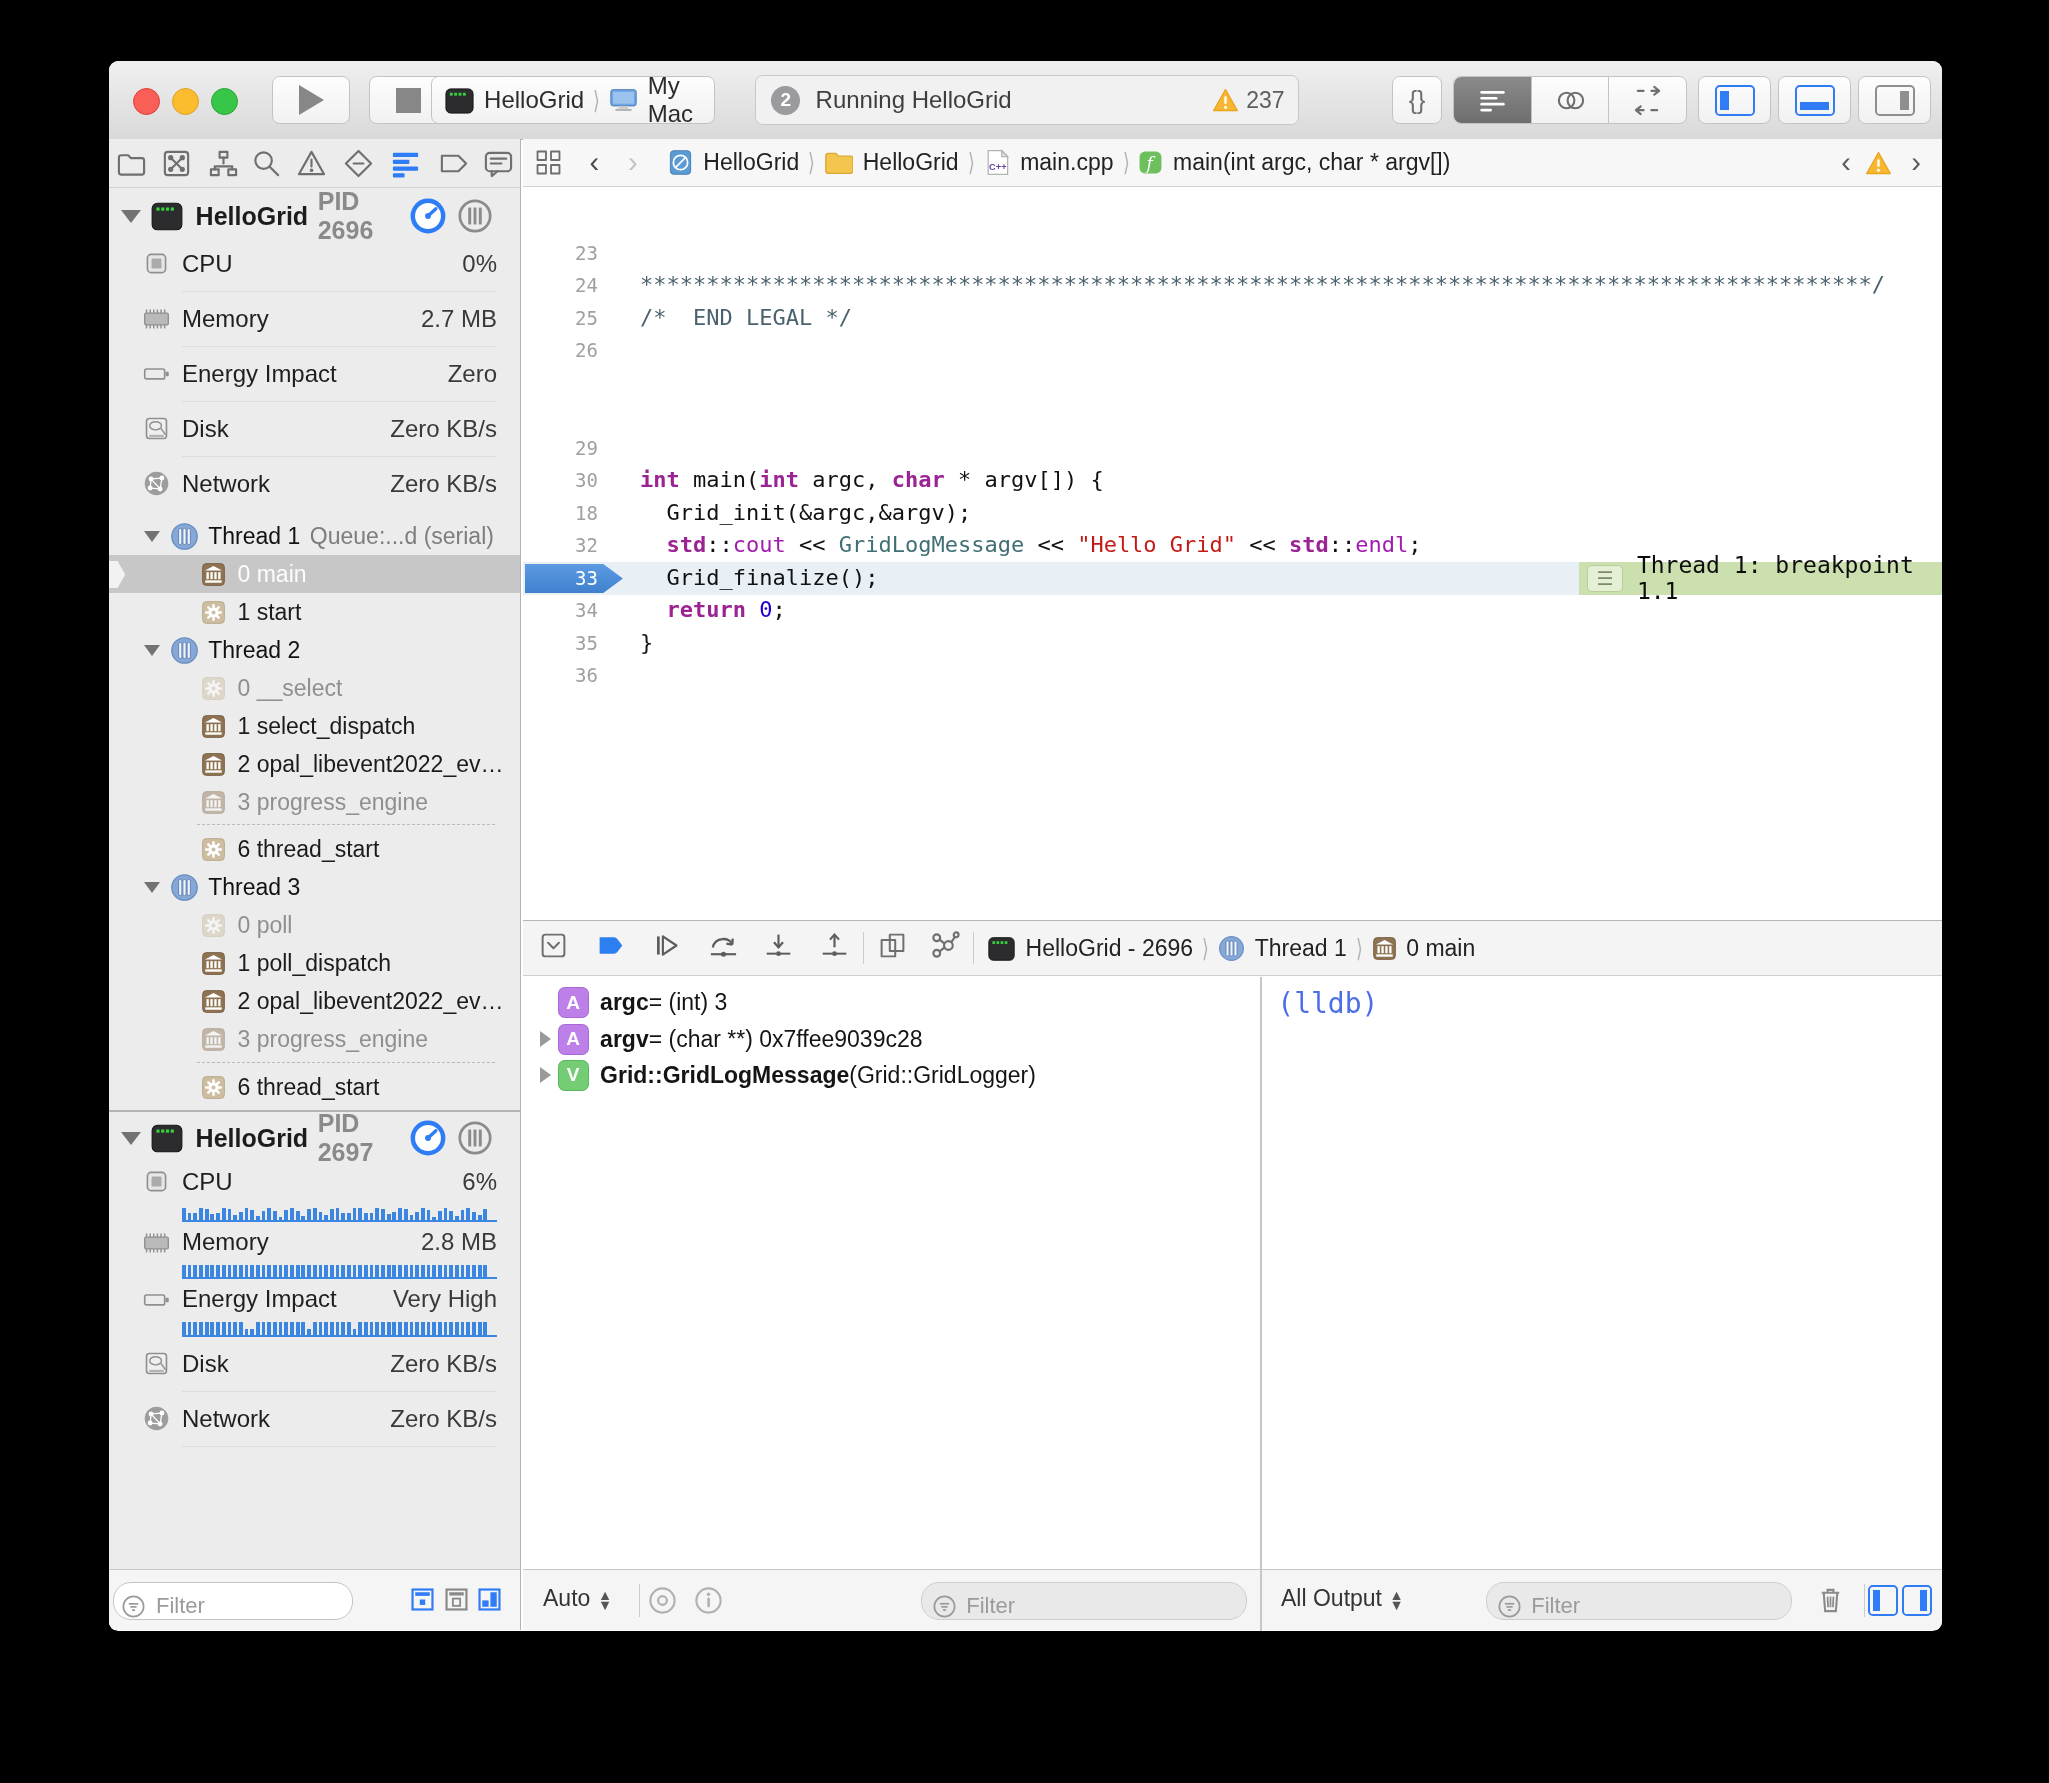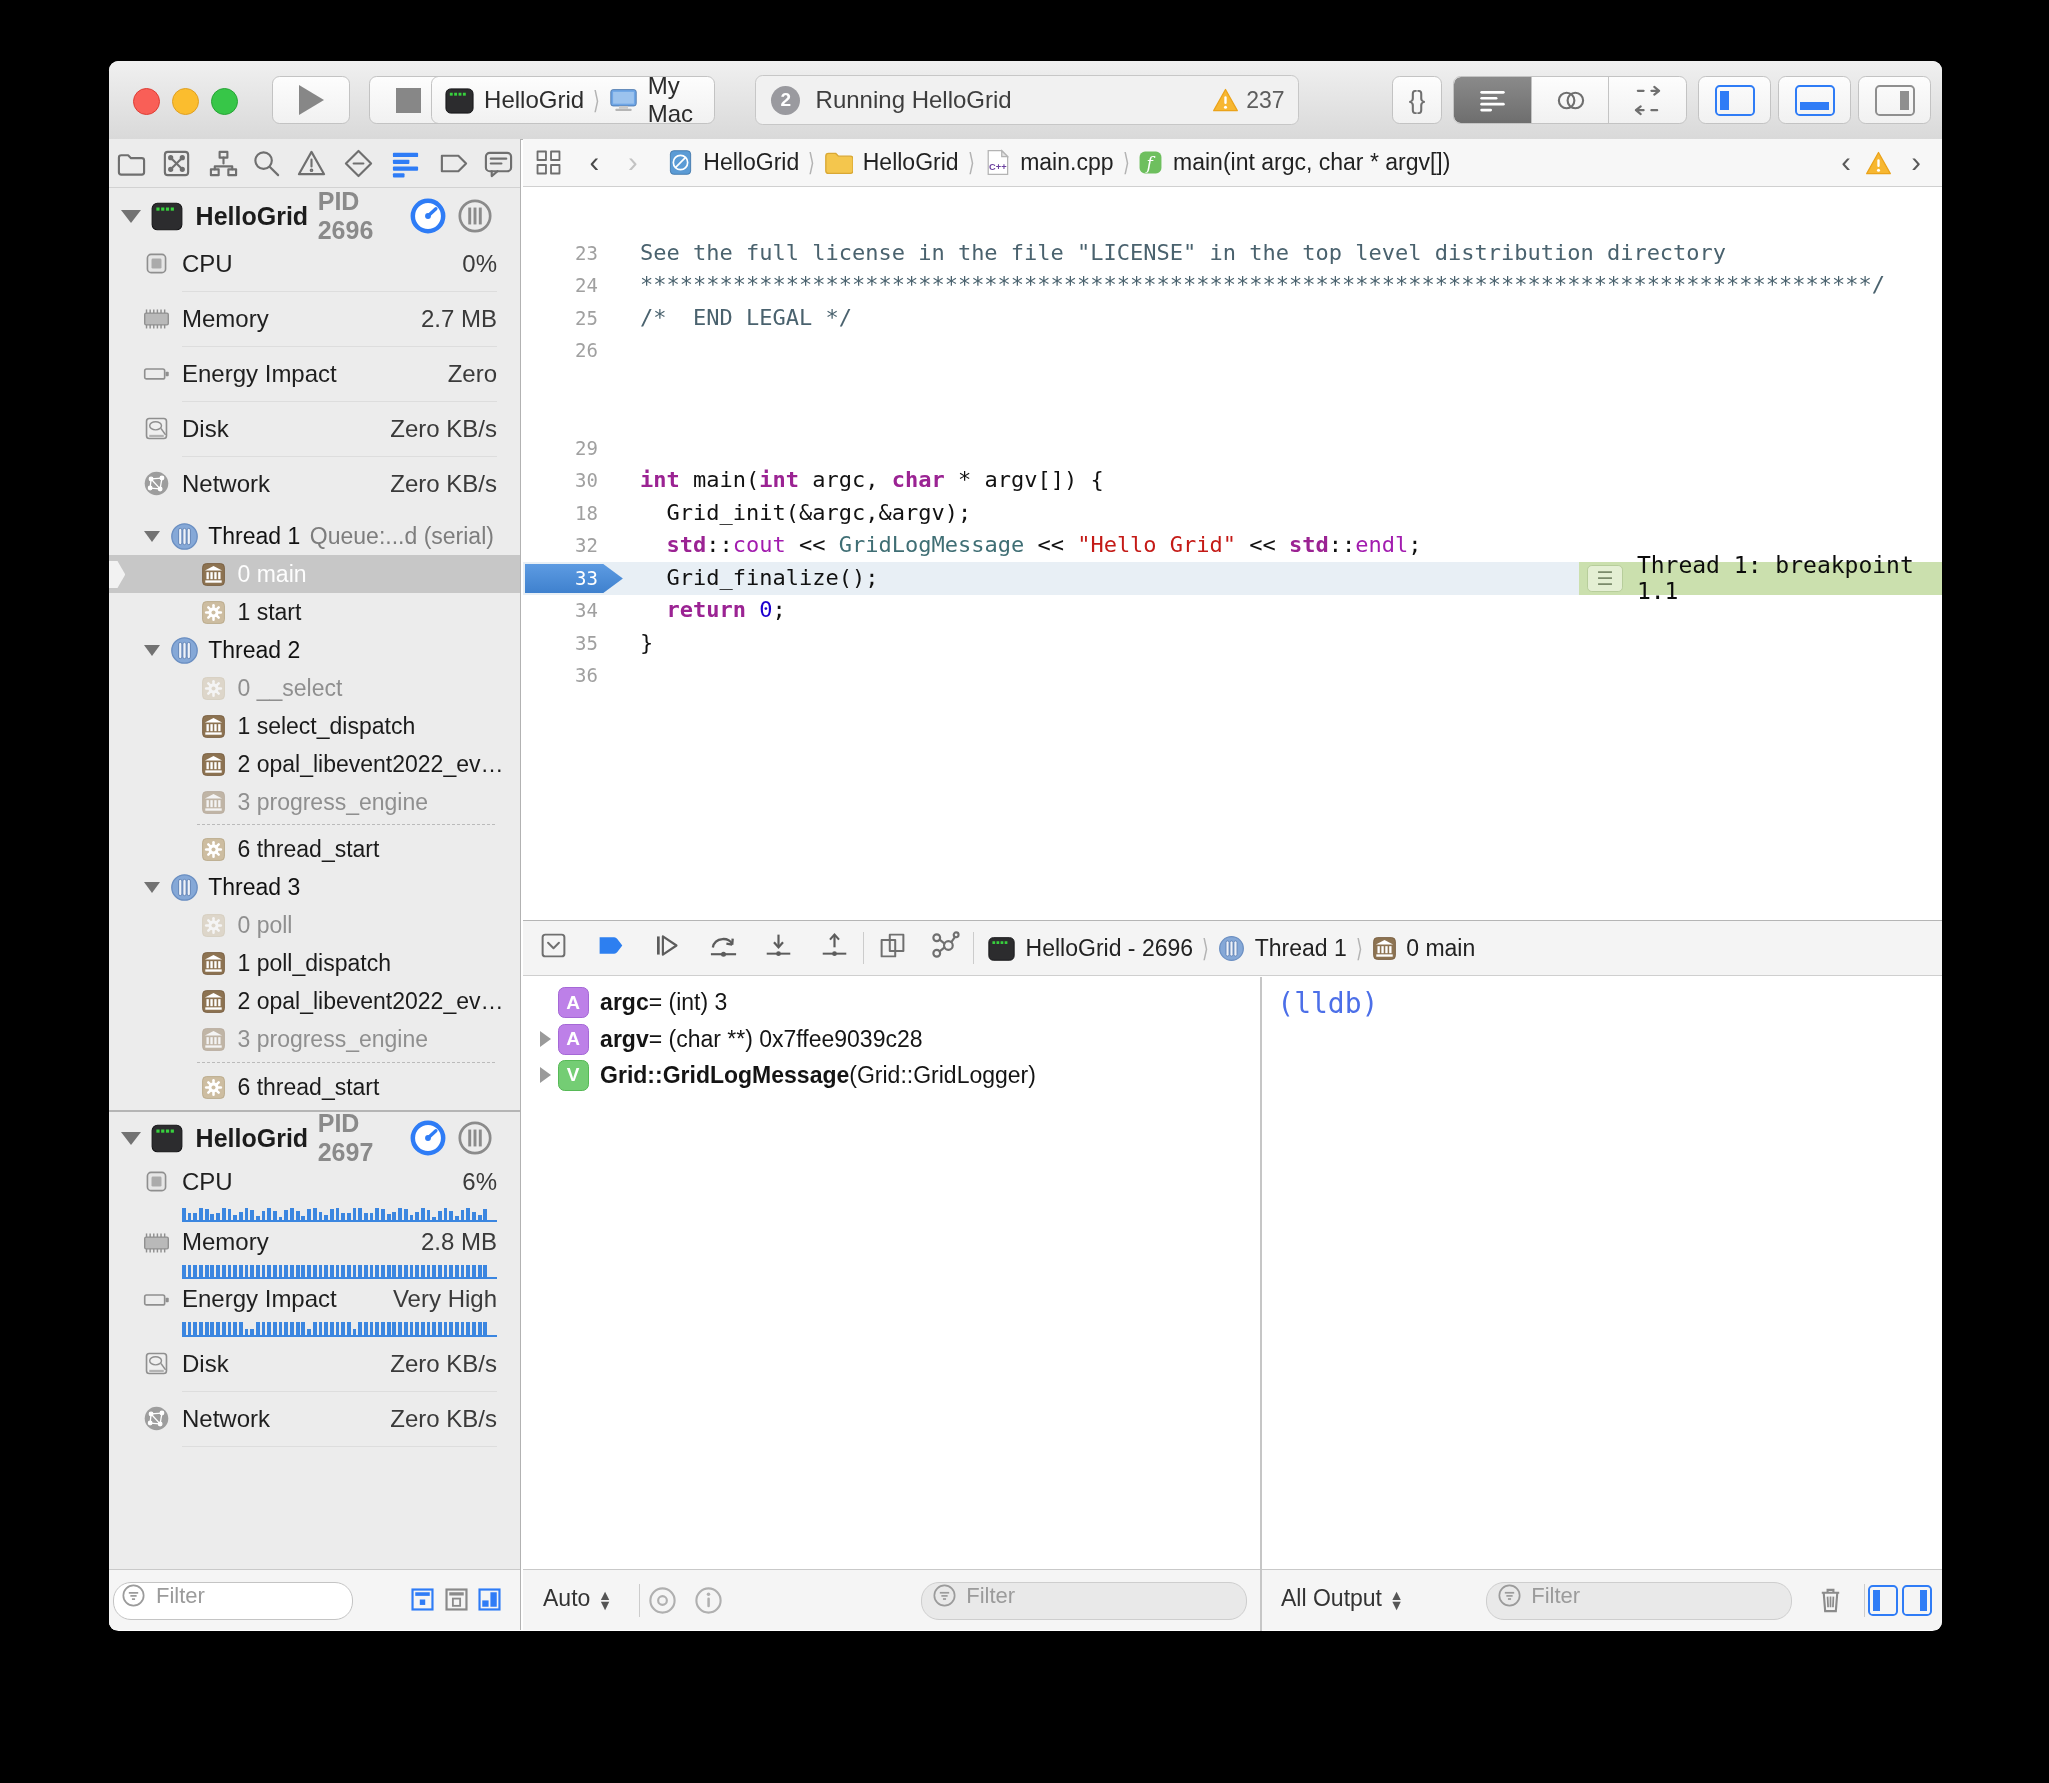--- a/index.html
+++ b/index.html
@@ -35,21 +35,21 @@
   .dashsep div{margin:2.9px 25px 0 88px;border-top:1.9px dashed #bbbbbb;}
   .disc{width:0;height:0;border-left:10.5px solid transparent;border-right:10.5px solid transparent;
         border-top:13.4px solid #727272;margin-right:9.6px;}
   .disc-r{width:0;height:0;border-top:8.6px solid transparent;border-bottom:8.6px solid transparent;
           border-left:11.5px solid #9a9a9a;}
   .barstrip{display:flex;align-items:flex-end;height:15.3px;margin:0 23px 0 73px;border-bottom:2.9px solid #3b86e0;}
   .barstrip i{display:block;width:3.8px;margin-right:1.9px;background:#3b86e0;}
   .filterbar{position:absolute;left:0;bottom:0;width:100%;height:61px;background:#f5f5f5;
              border-top:1px solid #c9c9c9;box-sizing:border-box;}
   .ffield{position:absolute;background:#fff;border:1px solid #c4c4c4;border-radius:18px;height:36px;
-          display:flex;align-items:flex-start;color:#9b9b9b;font-size:22px;}
+          display:flex;align-items:flex-end;color:#9b9b9b;font-size:22px;}
   .ffield.gray{background:#e9e9e9;border-color:#cecece;}
   
   .editor{position:absolute;left:414px;top:78px;width:1419px;height:781px;background:#fff;}
   .jumpbar{position:absolute;left:0;top:0;width:100%;height:48px;background:#f7f7f7;
            border-bottom:1px solid #d0d0d0;display:flex;align-items:center;font-size:23px;color:#222;box-sizing:border-box;}
   .code-area{position:absolute;left:0;top:48px;width:100%;height:733px;
              font-family:"DejaVu Sans Mono",monospace;font-size:22px;}
   .crow{position:absolute;left:0;width:100%;height:32.5px;line-height:32.5px;white-space:pre;}
   .crow .ln{position:absolute;left:0;top:0;width:75px;text-align:right;color:#a0a0a0;font-size:19px;}
   .crow .cd{position:absolute;left:117px;top:0;}
@@ -1004,21 +1004,21 @@
               <path d="M16 3 L30 28 H2 Z" fill="#f7b731" stroke="#eba31a" stroke-width="1.5" stroke-linejoin="round"></path>
               <rect x="14.6" y="11" width="2.8" height="9" rx="1.4" fill="#fff"></rect>
               <circle cx="16" cy="24" r="1.8" fill="#fff"></circle>
             </svg>
           </span>
       <span style="position:absolute;right:21px;color:#5a5a5a;font-size:29px;">›</span>
     </div>
     <div class="code-area" id="codeArea">
           <div class="crow" style="top:50px;">
      <span class="ln">23</span>
-     <span class="cd"><span class="c">See the full license in the file "LICENSE" in the top level distribution directory</span></span></div>
+     </div>
           <div class="crow" style="top:82px;">
      <span class="ln">24</span>
      <span class="cd"><span class="c">*********************************************************************************************/</span></span></div>
           <div class="crow" style="top:115px;">
      <span class="ln">25</span>
      <span class="cd"><span class="c">/*  END LEGAL */</span></span></div>
           <div class="crow" style="top:147px;">
      <span class="ln">26</span>
      <span class="cd"></span></div>
           <div class="crow" style="top:245px;">

